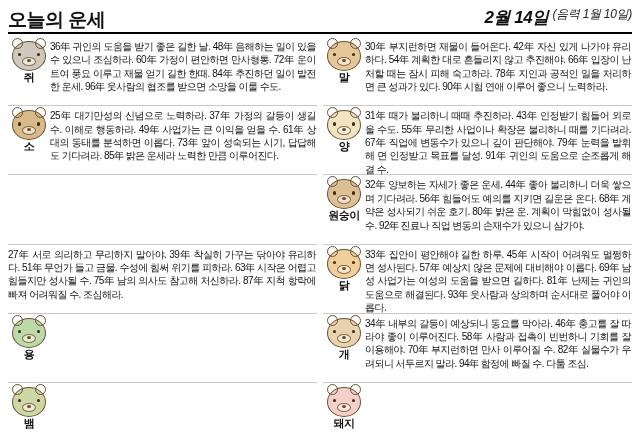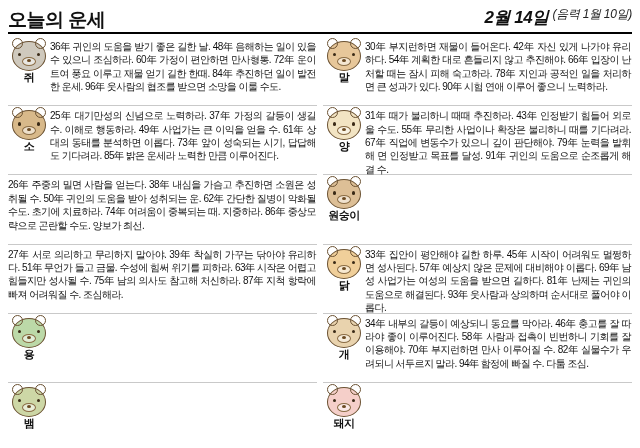--- a/index.html
+++ b/index.html
@@ -212,21 +212,20 @@
               </span>
             <span class="snout"></span>
               <span class="nose"></span>
           </div>
           <div class="zlabel">소</div>
         </div>
         <div class="text">25年 대기만성의 신념으로 노력하라. 37年 가정의 갈등이 생길 수. 이해로 행동하라. 49年 사업가는 큰 이익을 얻을 수. 61年 상대의 동태를 분석하면 이롭다. 73年 앞이 성숙되는 시기, 답답해도 기다려라. 85年 밝은 운세라 노력한 만큼 이루어진다.</div>
       </div>
 
       <div class="row">
-        <div class="text">26年 주중의 밀면 사람을 얻는다. 38年 내심을 가슴고 추진하면 소원은 성취될 수. 50年 귀인의 도움을 받아 성취되는 운. 62年 간단한 질병이 악화될 수도. 초기에 치료하라. 74年 여려움이 중복되는 때. 지중하라. 86年 중상모략으로 곤란할 수도. 양보가 최선.</div>
       </div>
 
       <div class="row">
         <div class="text">27年 서로 의리하고 무리하지 말아야. 39年 착실히 가꾸는 닦아야 유리하다. 51年 무언가 들고 금물. 수성에 힘써 위기를 피하라. 63年 시작은 어렵고 힘들지만 성사될 수. 75年 남의 의사도 참고해 처신하라. 87年 지척 항락에 빠져 어려워질 수. 조심해라.</div>
       </div>
 
       <div class="row">
         <div class="zodiac">
           <div class="face c-dragon">
             <span class="ear l"></span>
@@ -303,20 +302,21 @@
               <span class="ear r"></span>
             <span class="eyes">
                 <i></i>
                 <i></i>
               </span>
             <span class="snout"></span>
               <span class="nose"></span>
           </div>
           <div class="zlabel">원숭이</div>
         </div>
+        <div class="text">32年 양보하는 자세가 좋은 운세. 44年 좋아 불리하니 더욱 쌓으며 기다려라. 56年 힘들어도 예의를 지키면 길운은 온다. 68年 계약은 성사되기 쉬운 호기. 80年 밝은 운. 계획이 막힘없이 성사될 수. 92年 진료나 직업 변동의 손재수가 있으니 삼가야.</div>
       </div>
 
       <div class="row">
         <div class="zodiac">
           <div class="face c-rooster">
             <span class="ear l"></span>
               <span class="ear r"></span>
             <span class="eyes">
                 <i></i>
                 <i></i>

